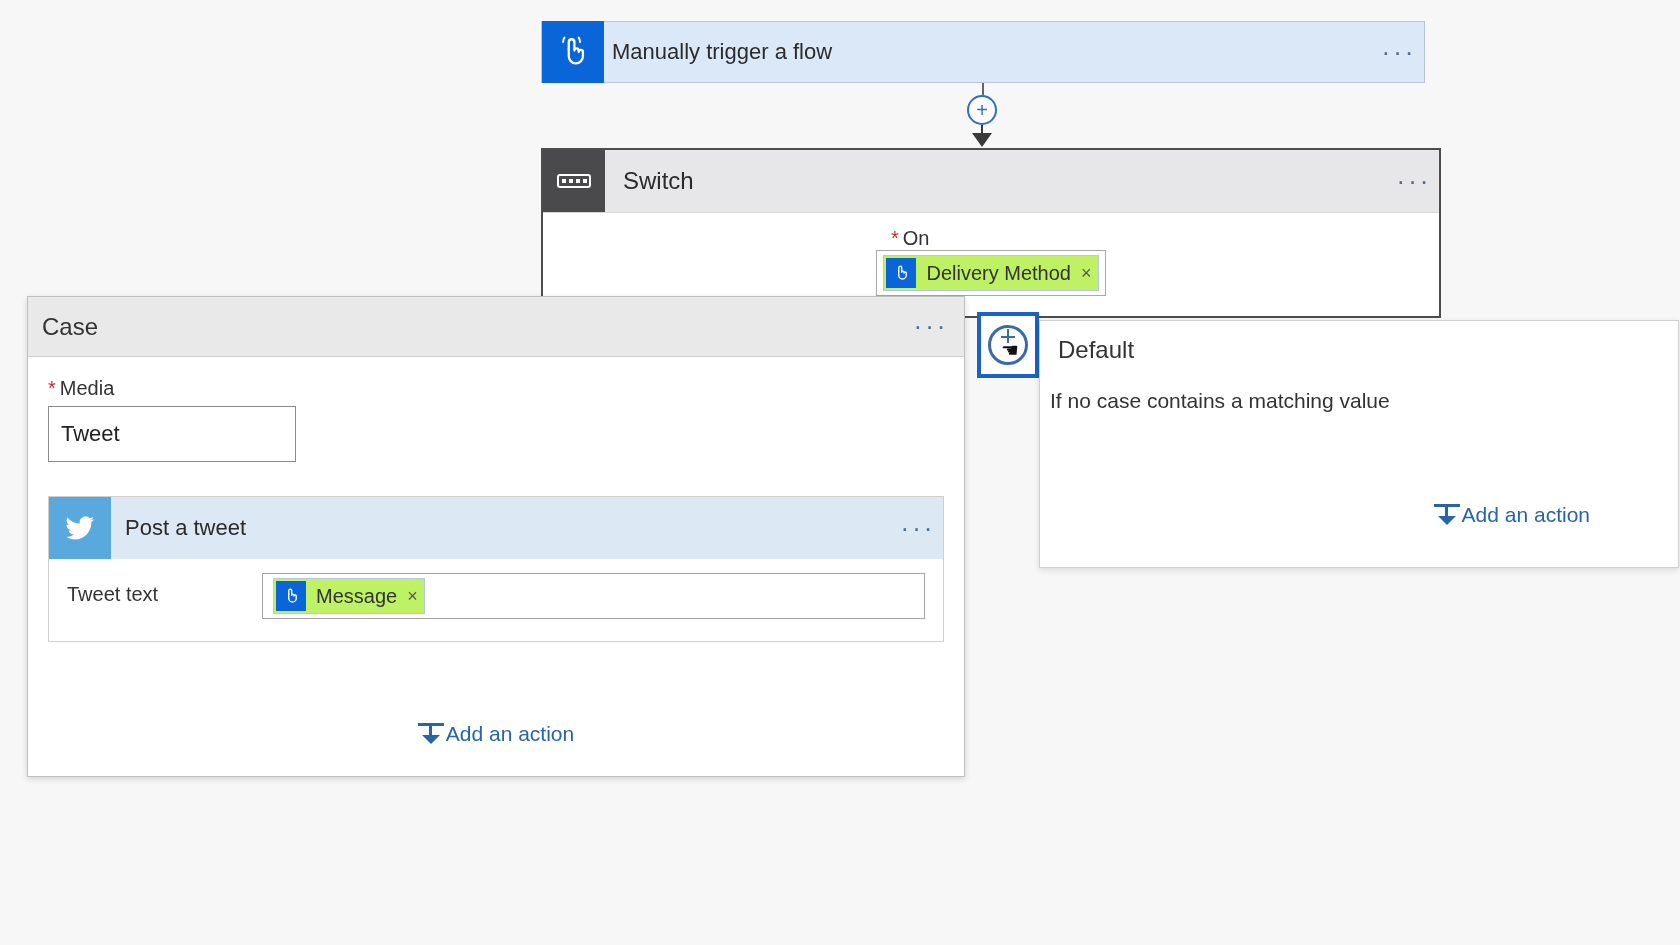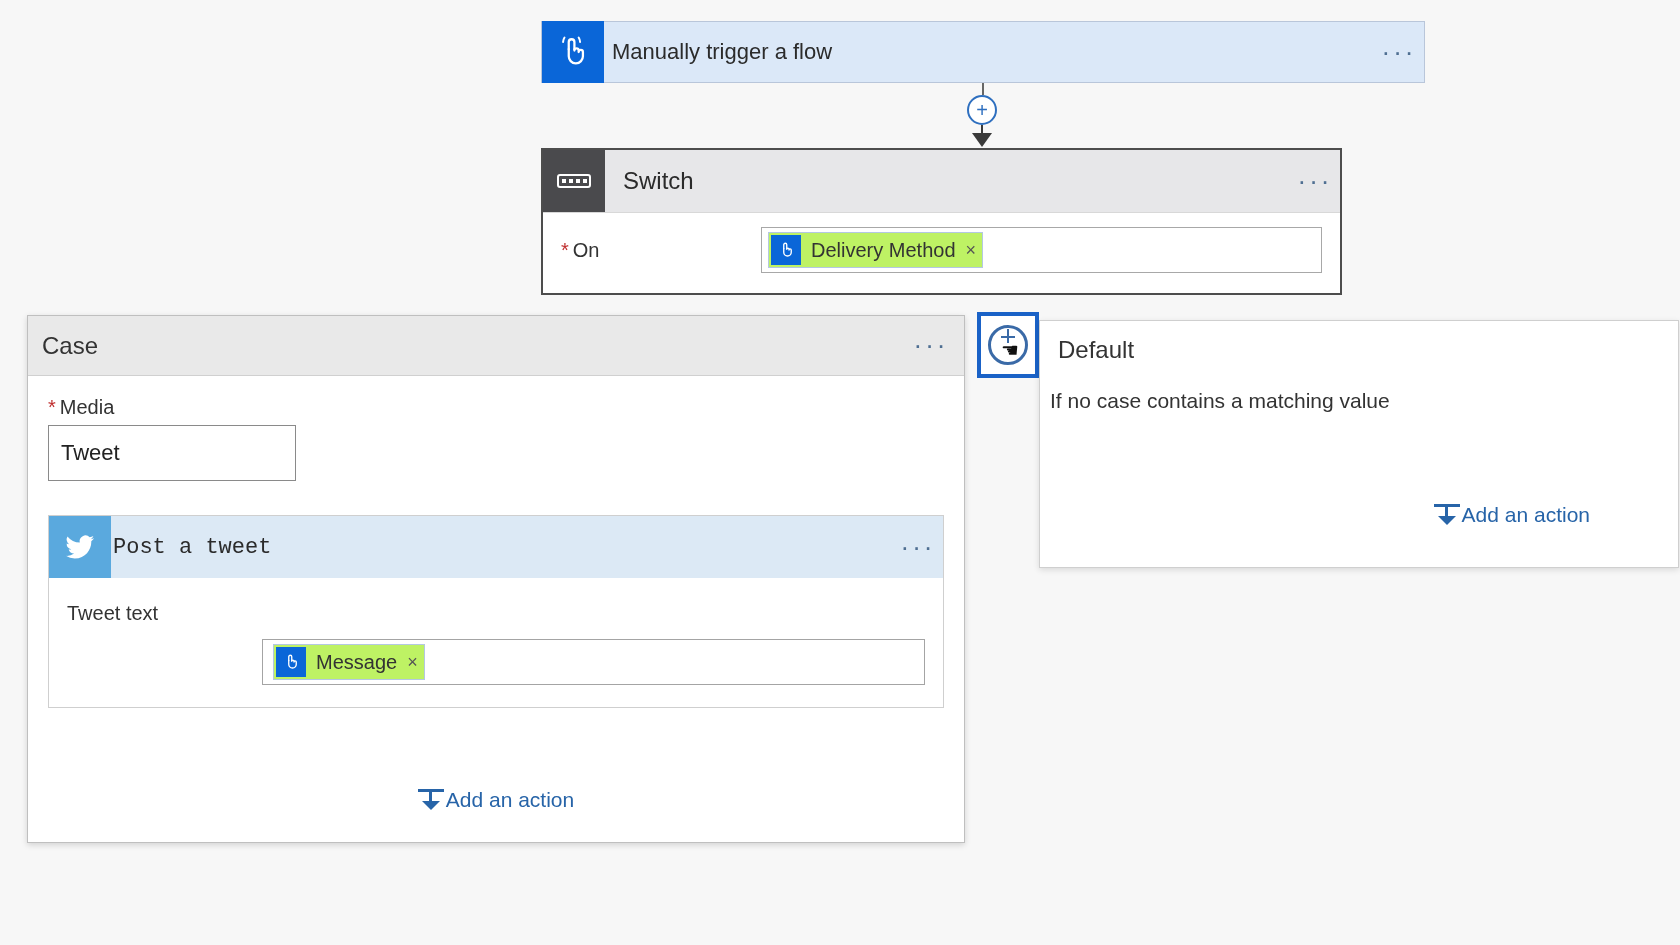--- a/index.html
+++ b/index.html
@@ -100,21 +100,21 @@
     border-left: 10px solid transparent;
     border-right: 10px solid transparent;
     border-top: 14px solid #3a3a3a;
   }
 
   
   .switch-card {
     position: absolute;
     left: 541px;
     top: 148px;
-    width: 801px;
+    width: 900px;
     border: 2px solid #4d4d4d;
     background: #fff;
   }
   .switch-header {
     height: 62px;
     background: #e7e7e9;
     display: flex;
     align-items: center;
   }
   .switch-icon-box {
@@ -140,20 +140,21 @@
     font-size: 24px;
     color: #2b2b2b;
     padding-left: 18px;
     flex: 1;
   }
   .switch-body {
     padding: 14px 18px 20px 18px;
     display: flex;
     align-items: center;
     border-top: 1px solid #d8d8d8;
+    flex-direction: column;
   }
   .field-label {
     font-size: 20px;
     color: #333;
     width: 200px;
   }
   .req-star { color: #c03030; margin-right: 4px; }
   .param-field {
     flex: 1;
     min-height: 46px;
@@ -184,21 +185,21 @@
     margin-left: 10px;
     color: #555;
     cursor: pointer;
     font-size: 18px;
   }
 
   
   .case-card {
     position: absolute;
     left: 27px;
-    top: 315px;
+    top: 296px;
     width: 938px;
     border: 1px solid #bfbfbf;
     background: #fff;
     box-shadow: 0 2px 6px rgba(0,0,0,0.15);
   }
   .case-header {
     height: 60px;
     background: #e9e9e9;
     border-bottom: 1px solid #d0d0d0;
     display: flex;
@@ -239,23 +240,22 @@
     align-items: center;
   }
   .tweet-icon-box {
     width: 62px; height: 62px;
     background: #5aa9de;
     display:flex; align-items:center; justify-content:center;
   }
   .tweet-title {
     font-size: 22px;
     color: #2b2b2b;
-    padding-left: 2px;
-    flex: 1;
-    font-family: Liberation Mono, monospace;
+    padding-left: 14px;
+    flex: 1;
   }
   .tweet-body {
     padding: 14px 18px 22px 18px;
   }
   .tweet-row {
     display: flex;
     align-items: flex-start;
     margin-bottom: 16px;
   }
   .tweet-row:last-child { margin-bottom: 0; }
@@ -268,21 +268,20 @@
   .tweet-field {
     flex: 1;
     min-height: 44px;
     border: 1px solid #a4a4a4;
     background: #fff;
     display: flex;
     align-items: center;
     padding: 4px 10px;
     font-size: 20px;
     color: #888;
-    margin-top: 47px;
   }
   .tweet-field .token-chip { font-size: 20px; }
 
   
   .add-action {
     margin-top: 80px;
     display: flex;
     align-items: center;
     justify-content: center;
     gap: 2px;

